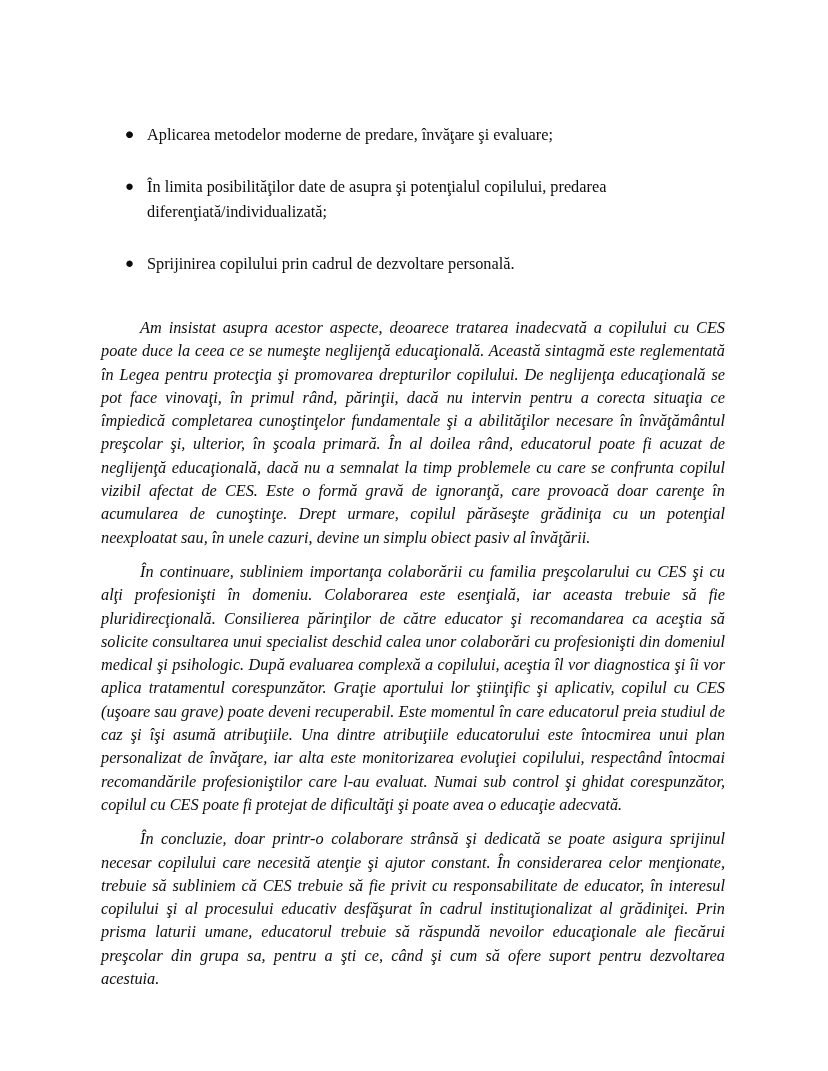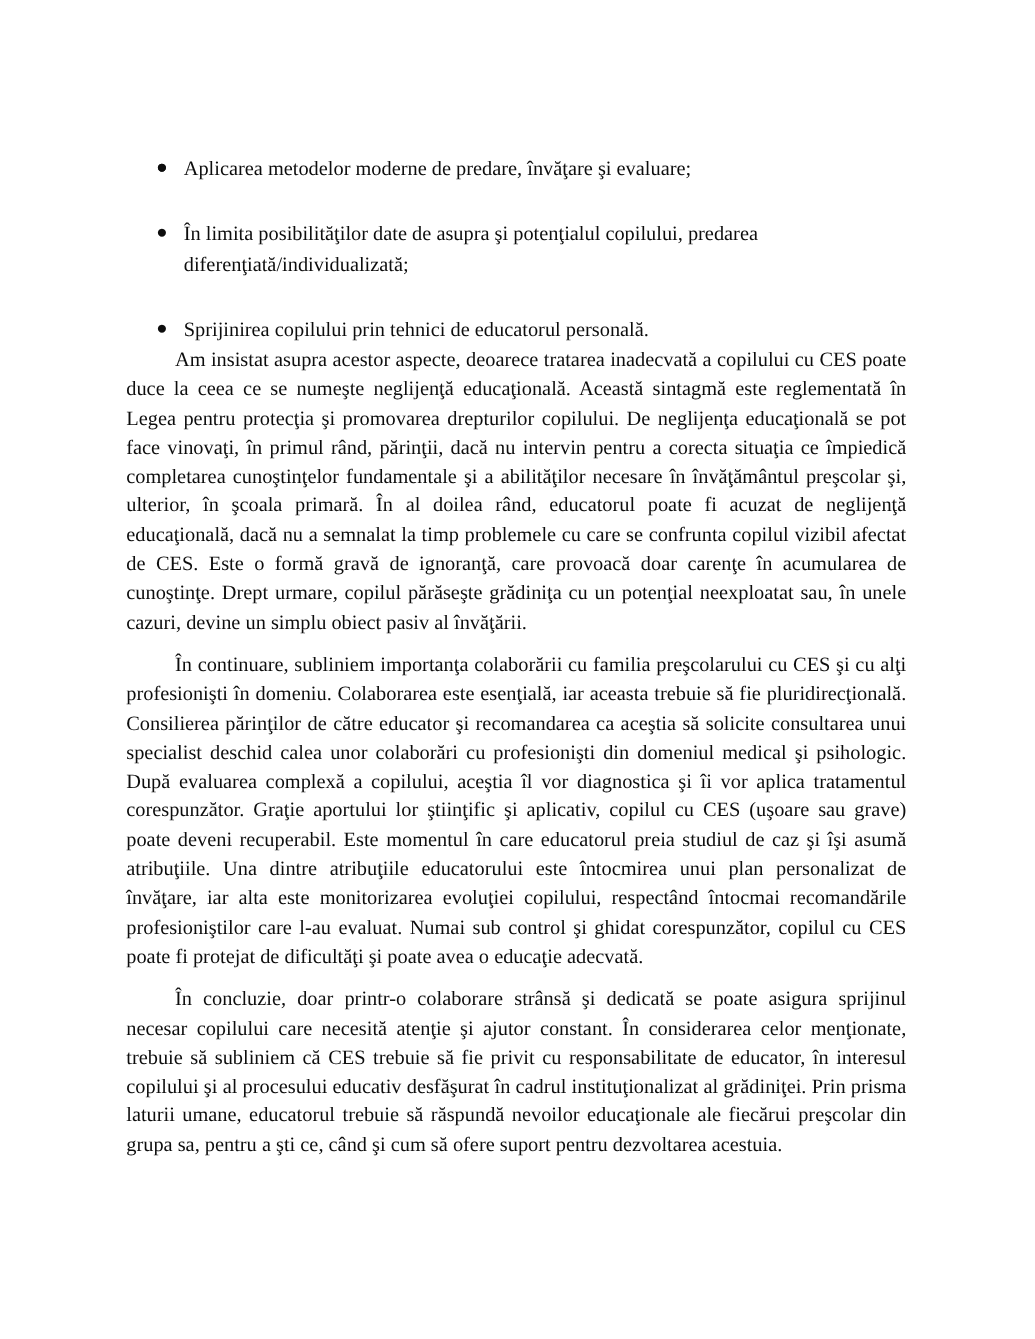--- a/index.html
+++ b/index.html
@@ -60,20 +60,22 @@
     font-size: 16.3px;
     line-height: 23.3px;
     text-align: justify;
     text-indent: 39px;
     hyphens: none;
   }
   .para + .para {
     margin-top: 11px;
   }
   .body-block {
+    margin-top: 40px;
+    font-style: italic;
   }
 </style>
 </head>
 <body>
 
 <div class="page">
   <div class="content">
 
     <ul class="bullet-list">
       <li class="bullet-item">
@@ -82,21 +84,21 @@
       <li class="bullet-item">
         <span class="bullet-marker">●</span>
         <span>Aplicarea metodelor moderne de predare, învăţare şi evaluare;</span>
       </li>
       <li class="bullet-item">
         <span class="bullet-marker">●</span>
         <span>În limita posibilităţilor date de asupra şi potenţialul copilului, predarea diferenţiată/individualizată;</span>
       </li>
       <li class="bullet-item">
         <span class="bullet-marker">●</span>
-        <span>Sprijinirea copilului prin tehnici de educatorul personală.</span>
+        <span>Sprijinirea copilului prin cadrul de dezvoltare personală.</span>
       </li>
     </ul>
 
     <div class="body-block">
       <p class="para">Am insistat asupra acestor aspecte, deoarece tratarea inadecvată a copilului cu CES poate duce la ceea ce se numeşte neglijenţă educaţională. Această sintagmă este reglementată în Legea pentru protecţia şi promovarea drepturilor copilului. De neglijenţa educaţională se pot face vinovaţi, în primul rând, părinţii, dacă nu intervin pentru a corecta situaţia ce împiedică completarea cunoştinţelor fundamentale şi a abilităţilor necesare în învăţământul preşcolar şi, ulterior, în şcoala primară. În al doilea rând, educatorul poate fi acuzat de neglijenţă educaţională, dacă nu a semnalat la timp problemele cu care se confrunta copilul vizibil afectat de CES. Este o formă gravă de ignoranţă, care provoacă doar carenţe în acumularea de cunoştinţe. Drept urmare, copilul părăseşte grădiniţa cu un potenţial neexploatat sau, în unele cazuri, devine un simplu obiect pasiv al învăţării.</p>
       <p class="para">În continuare, subliniem importanţa colaborării cu familia preşcolarului cu CES şi cu alţi profesionişti în domeniu. Colaborarea este esenţială, iar aceasta trebuie să fie pluridirecţională. Consilierea părinţilor de către educator şi recomandarea ca aceştia să solicite consultarea unui specialist deschid calea unor colaborări cu profesionişti din domeniul medical şi psihologic. După evaluarea complexă a copilului, aceştia îl vor diagnostica şi îi vor aplica tratamentul corespunzător. Graţie aportului lor ştiinţific şi aplicativ, copilul cu CES (uşoare sau grave) poate deveni recuperabil. Este momentul în care educatorul preia studiul de caz şi îşi asumă atribuţiile. Una dintre atribuţiile educatorului este întocmirea unui plan personalizat de învăţare, iar alta este monitorizarea evoluţiei copilului, respectând întocmai recomandările profesioniştilor care l-au evaluat. Numai sub control şi ghidat corespunzător, copilul cu CES poate fi protejat de dificultăţi şi poate avea o educaţie adecvată.</p>
       <p class="para">În concluzie, doar printr-o colaborare strânsă şi dedicată se poate asigura sprijinul necesar copilului care necesită atenţie şi ajutor constant. În considerarea celor menţionate, trebuie să subliniem că CES trebuie să fie privit cu responsabilitate de educator, în interesul copilului şi al procesului educativ desfăşurat în cadrul instituţionalizat al grădiniţei. Prin prisma laturii umane, educatorul trebuie să răspundă nevoilor educaţionale ale fiecărui preşcolar din grupa sa, pentru a şti ce, când şi cum să ofere suport pentru dezvoltarea acestuia.</p>
     </div>
 
   </div>

